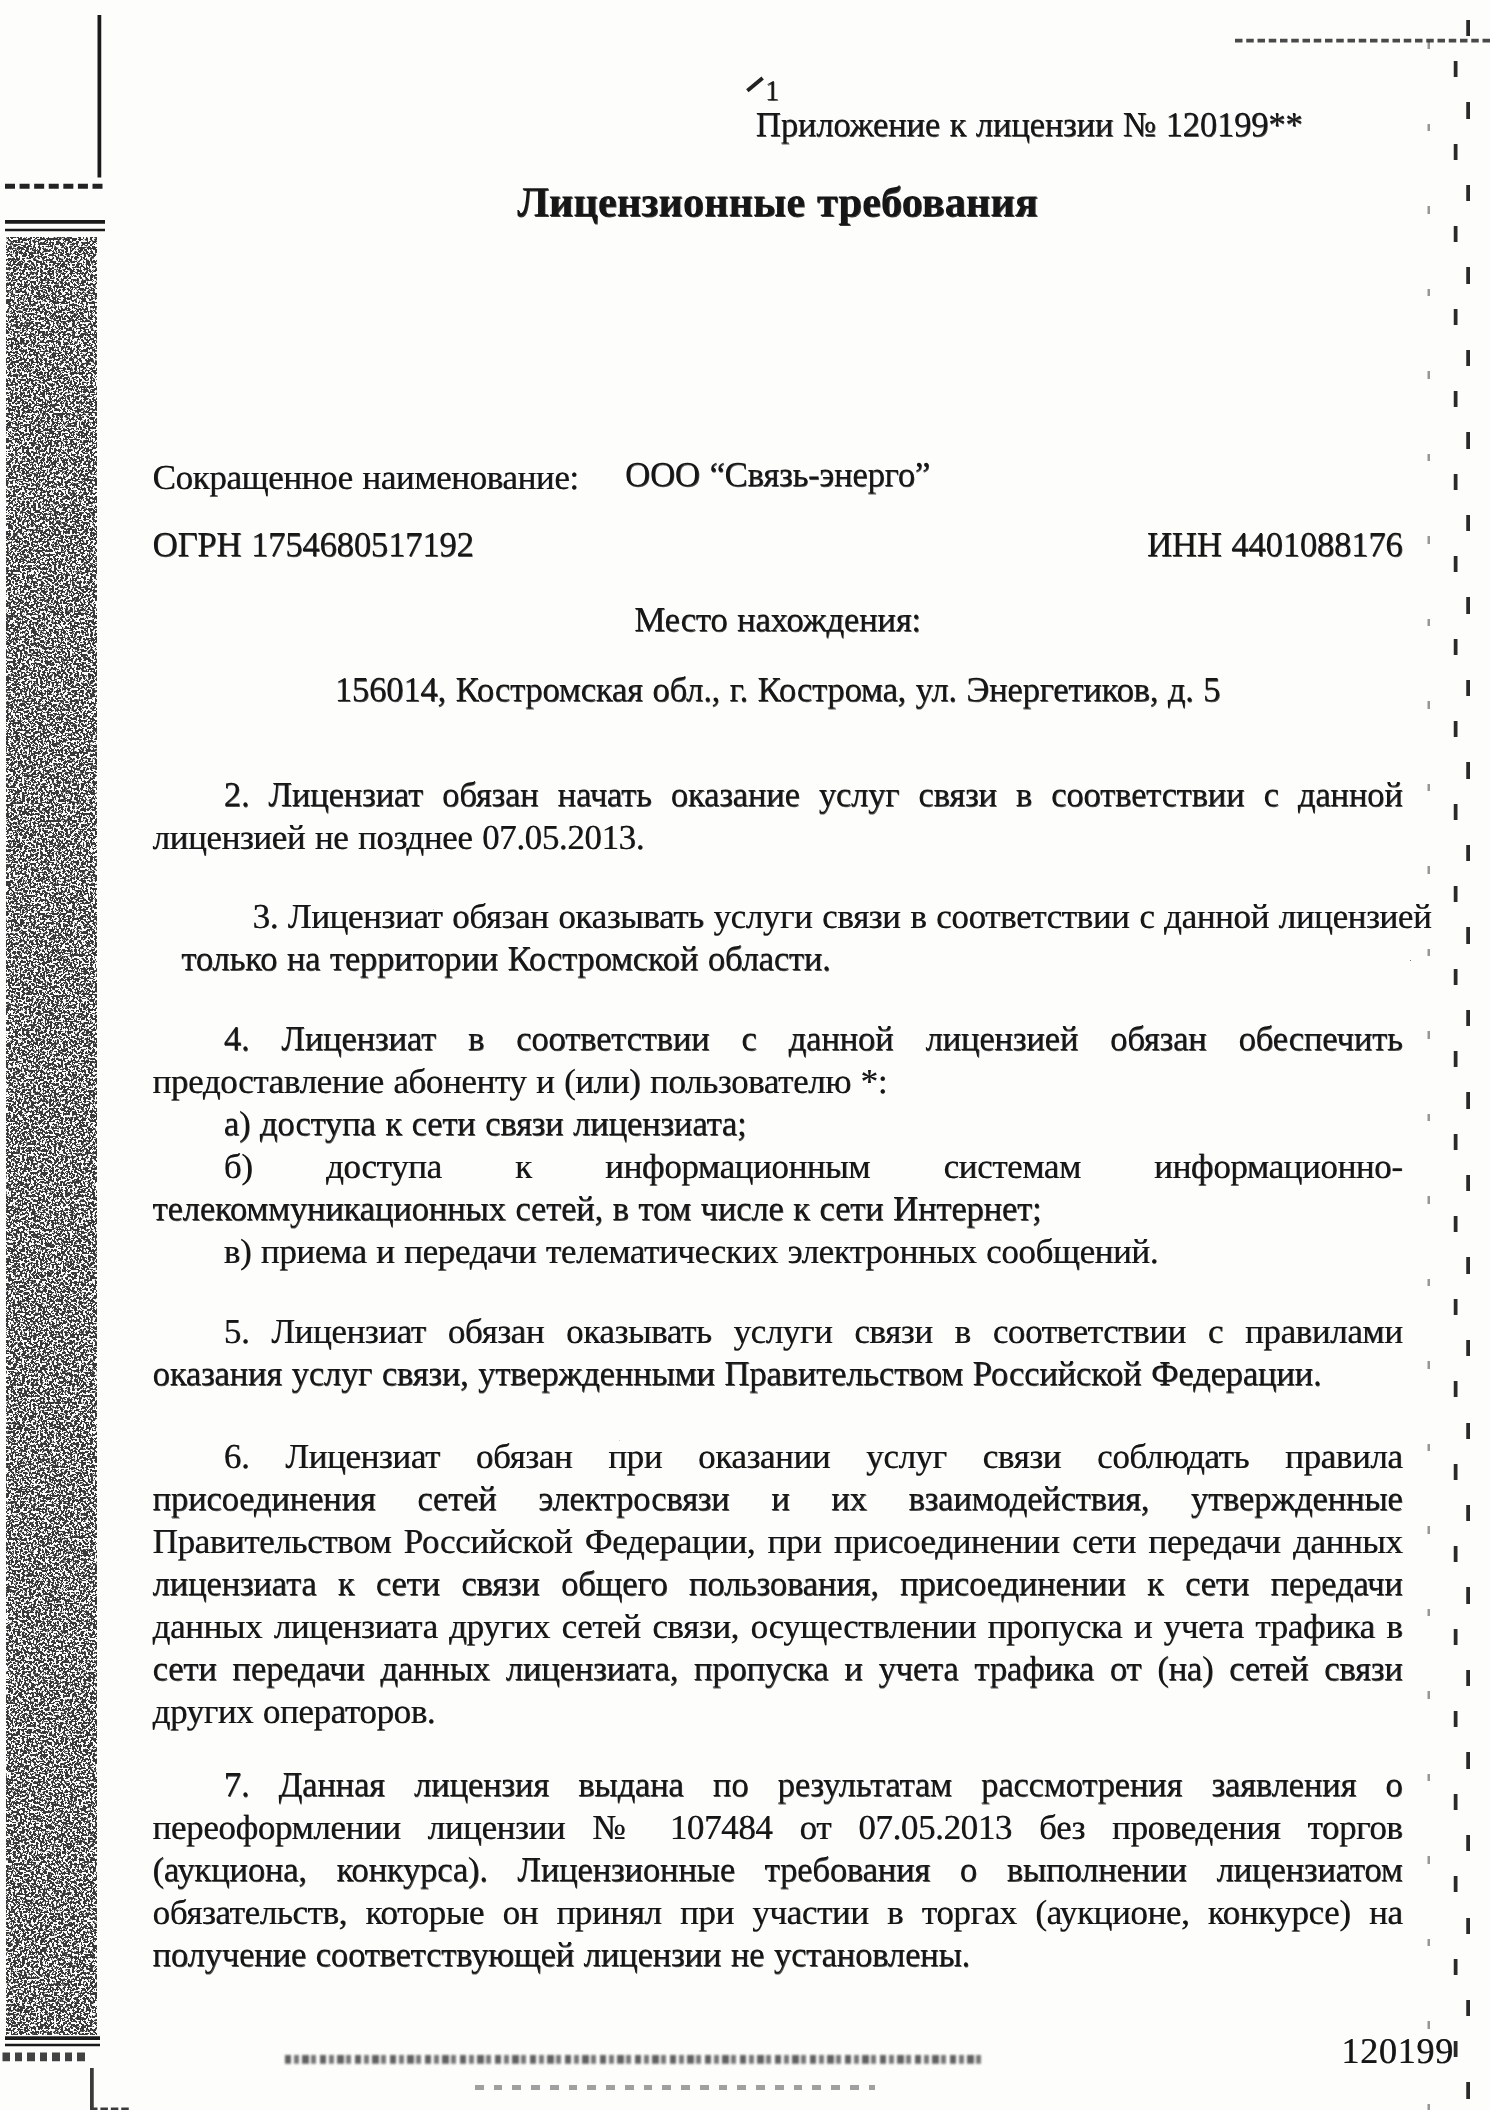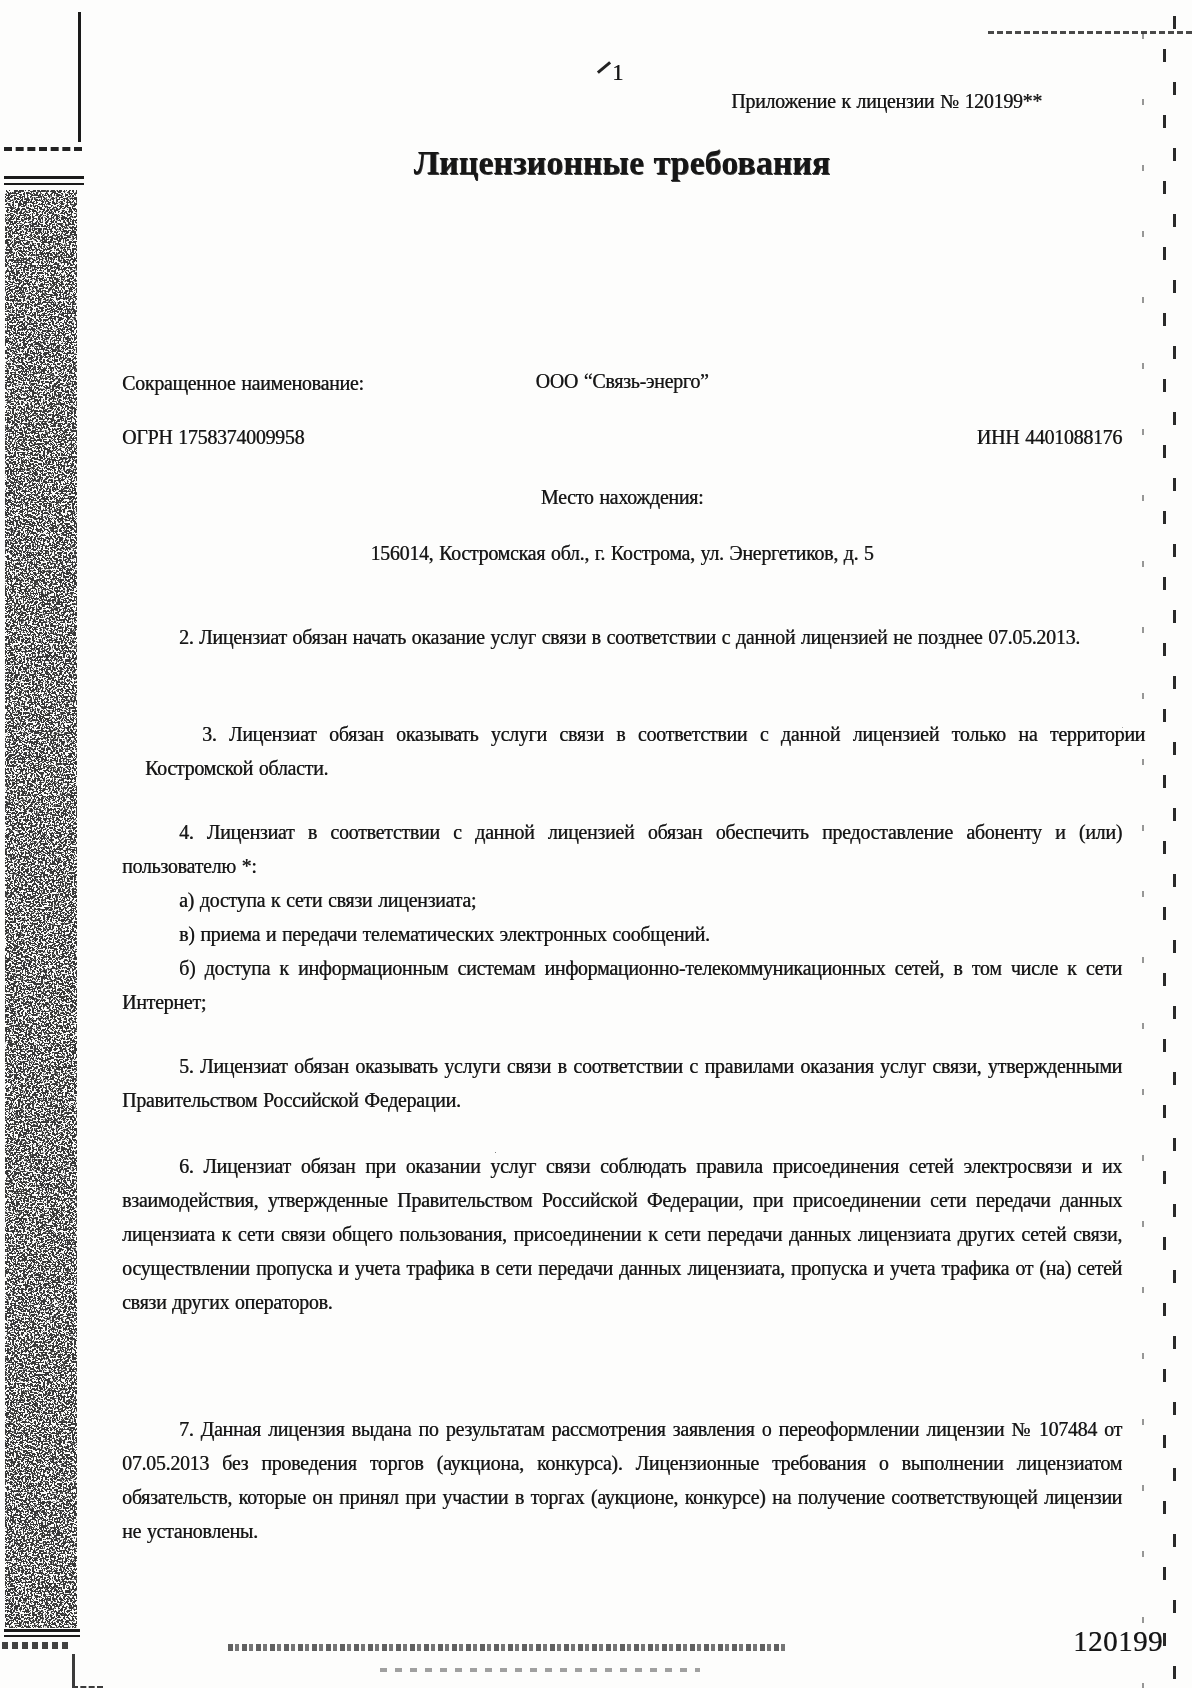--- a/index.html
+++ b/index.html
@@ -11,21 +11,21 @@
     overflow: hidden;
     font-family: "Liberation Serif", "DejaVu Serif", serif;
     color: #161616;
   }
   
   .block {
     position: absolute;
     left: 122px;
     width: 1000px;
     margin: 0;
-    font-size: 20px;
+    font-size: 28px;
     line-height: 34px;
     letter-spacing: -0.3px;
     text-align: justify;
     text-shadow: 0.45px 0.45px 0 rgba(15,15,15,0.72);
     word-spacing: 1px;
   }
   .block p { margin: 0; text-align: justify; }
   .indent { text-indent: 57px; }
   .centered { text-align: center; }
   .right { text-align: right; padding-right: 80px; box-sizing: border-box; }
@@ -132,40 +132,40 @@
 
   <h1 class="block t-title title">Лицензионные требования</h1>
 
 
   <div class="block t-snlabel" style="text-align:left">Сокращенное наименование:</div>
   <div class="block t-snvalue centered italic">ООО “Связь-энерго”</div>
 
   <div class="block t-numbers row">
     <span>
       <span>ОГРН</span>
-      <span class="italic">1758374009958</span>
+      <span class="italic">1754680517192</span>
     </span>
     <span>
       <span>ИНН</span>
       <span class="italic">4401088176</span>
     </span>
   </div>
 
   <div class="block t-loclabel" style="text-align:center">Место нахождения:</div>
   <div class="block t-locvalue centered italic">156014, Костромская обл., г. Кострома, ул. Энергетиков, д. 5</div>
 
   <p class="block t-para2 indent">2. Лицензиат обязан начать оказание услуг связи в соответствии с данной лицензией не позднее 07.05.2013.</p>
 
   <p class="block t-para3 indent">3. Лицензиат обязан оказывать услуги связи в соответствии с данной лицензией только на территории Костромской области.</p>
 
   <div class="block t-para4">
     <p class="indent">4. Лицензиат в соответствии с данной лицензией обязан обеспечить предоставление абоненту и (или) пользователю *:</p>
     <p class="indent">а) доступа к сети связи лицензиата;</p>
+    <p class="indent">б)  доступа  к  информационным  системам  информационно-телекоммуникационных сетей, в том числе к сети Интернет;</p>
     <p class="indent">в) приема и передачи телематических электронных сообщений.</p>
-    <p class="indent">б)  доступа  к  информационным  системам  информационно-телекоммуникационных сетей, в том числе к сети Интернет;</p>
   </div>
 
   <p class="block t-para5 indent">5. Лицензиат обязан оказывать услуги связи в соответствии с правилами оказания услуг связи, утвержденными Правительством Российской Федерации.</p>
 
   <p class="block t-para6 indent">6. Лицензиат обязан при оказании услуг связи соблюдать правила присоединения сетей электросвязи и их взаимодействия, утвержденные Правительством Российской Федерации, при присоединении сети передачи данных лицензиата к сети связи общего пользования, присоединении к сети передачи данных лицензиата других сетей связи, осуществлении пропуска и учета трафика в сети передачи данных лицензиата, пропуска и учета трафика от (на) сетей связи других операторов.</p>
 
   <p class="block t-para7 indent">7. Данная лицензия выдана по результатам рассмотрения заявления о переоформлении лицензии № 107484 от 07.05.2013 без проведения торгов (аукциона, конкурса). Лицензионные требования о выполнении лицензиатом обязательств, которые он принял при участии в торгах (аукционе, конкурсе) на получение соответствующей лицензии не установлены.</p>
 
   <div class="artifact microprint"></div>
   <div class="artifact microprint2"></div>

